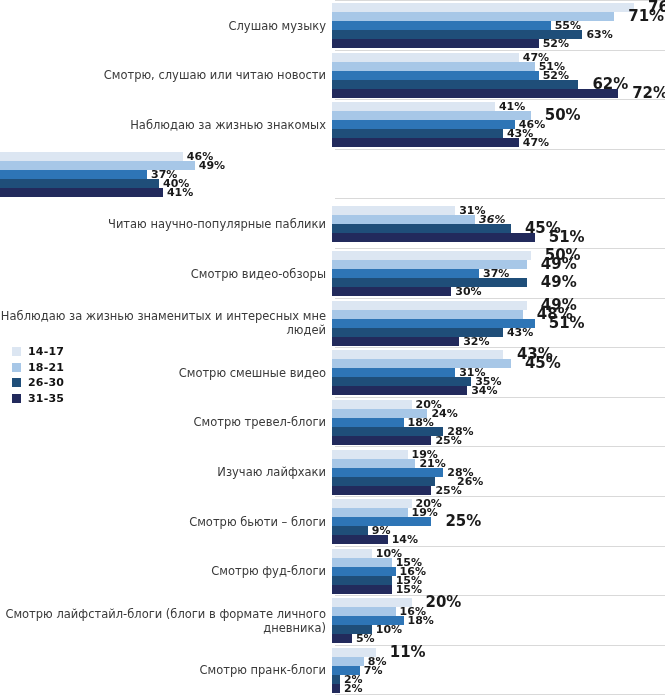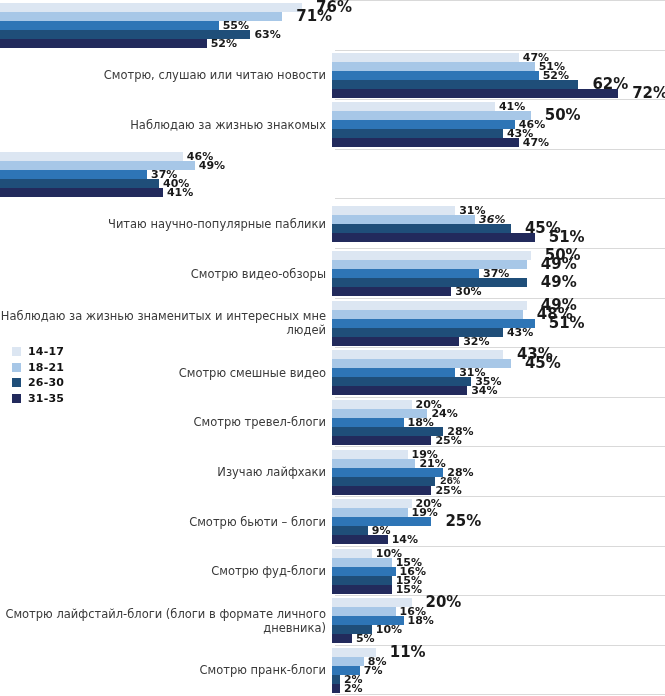--- a/index.html
+++ b/index.html
@@ -101,20 +101,21 @@
     letter-spacing: 0.2px;
   }
 </style>
 </head>
 <body>
 
 <div id="chart-root">
   <div id="groups-container">
       <div class="group-sep" style="top: 0px;"></div>
       <div class="group-row" style="top: 2px; height: 47.6px;">
+        <div class="cat-label">Слушаю музыку</div>
         <div class="bars-area">
           <div class="bar-line">
             <div class="bar" style="width: 302.1px; background: rgb(220, 230, 242);"></div>
             <span class="bar-val big" style="left: 316.1px; top: -5px;">76%</span>
           </div>
           <div class="bar-line">
             <div class="bar" style="width: 282.225px; background: rgb(167, 199, 231);"></div>
             <span class="bar-val big" style="left: 296.225px; top: -5px;">71%</span>
           </div>
           <div class="bar-line">
@@ -345,21 +346,21 @@
           <div class="bar-line">
             <div class="bar" style="width: 83.475px; background: rgb(167, 199, 231);"></div>
             <span class="bar-val" style="left: 87.475px; top: -2px;">21%</span>
           </div>
           <div class="bar-line">
             <div class="bar" style="width: 111.3px; background: rgb(46, 117, 182);"></div>
             <span class="bar-val" style="left: 115.3px; top: -2px;">28%</span>
           </div>
           <div class="bar-line">
             <div class="bar" style="width: 103.35px; background: rgb(31, 78, 121);"></div>
-            <span class="bar-val" style="left: 108px; top: -2px; font-family: Liberation Mono, monospace;">26%</span>
+            <span class="bar-val" style="left: 125px; top: -2px;">26%</span>
           </div>
           <div class="bar-line">
             <div class="bar" style="width: 99.375px; background: rgb(34, 42, 92);"></div>
             <span class="bar-val" style="left: 103.375px; top: -2px;">25%</span>
           </div>
         </div>
       </div>
       <div class="group-sep" style="top: 496px;"></div>
       <div class="group-row" style="top: 498px; height: 47.6px;">
         <div class="cat-label">Смотрю бьюти – блоги</div>

